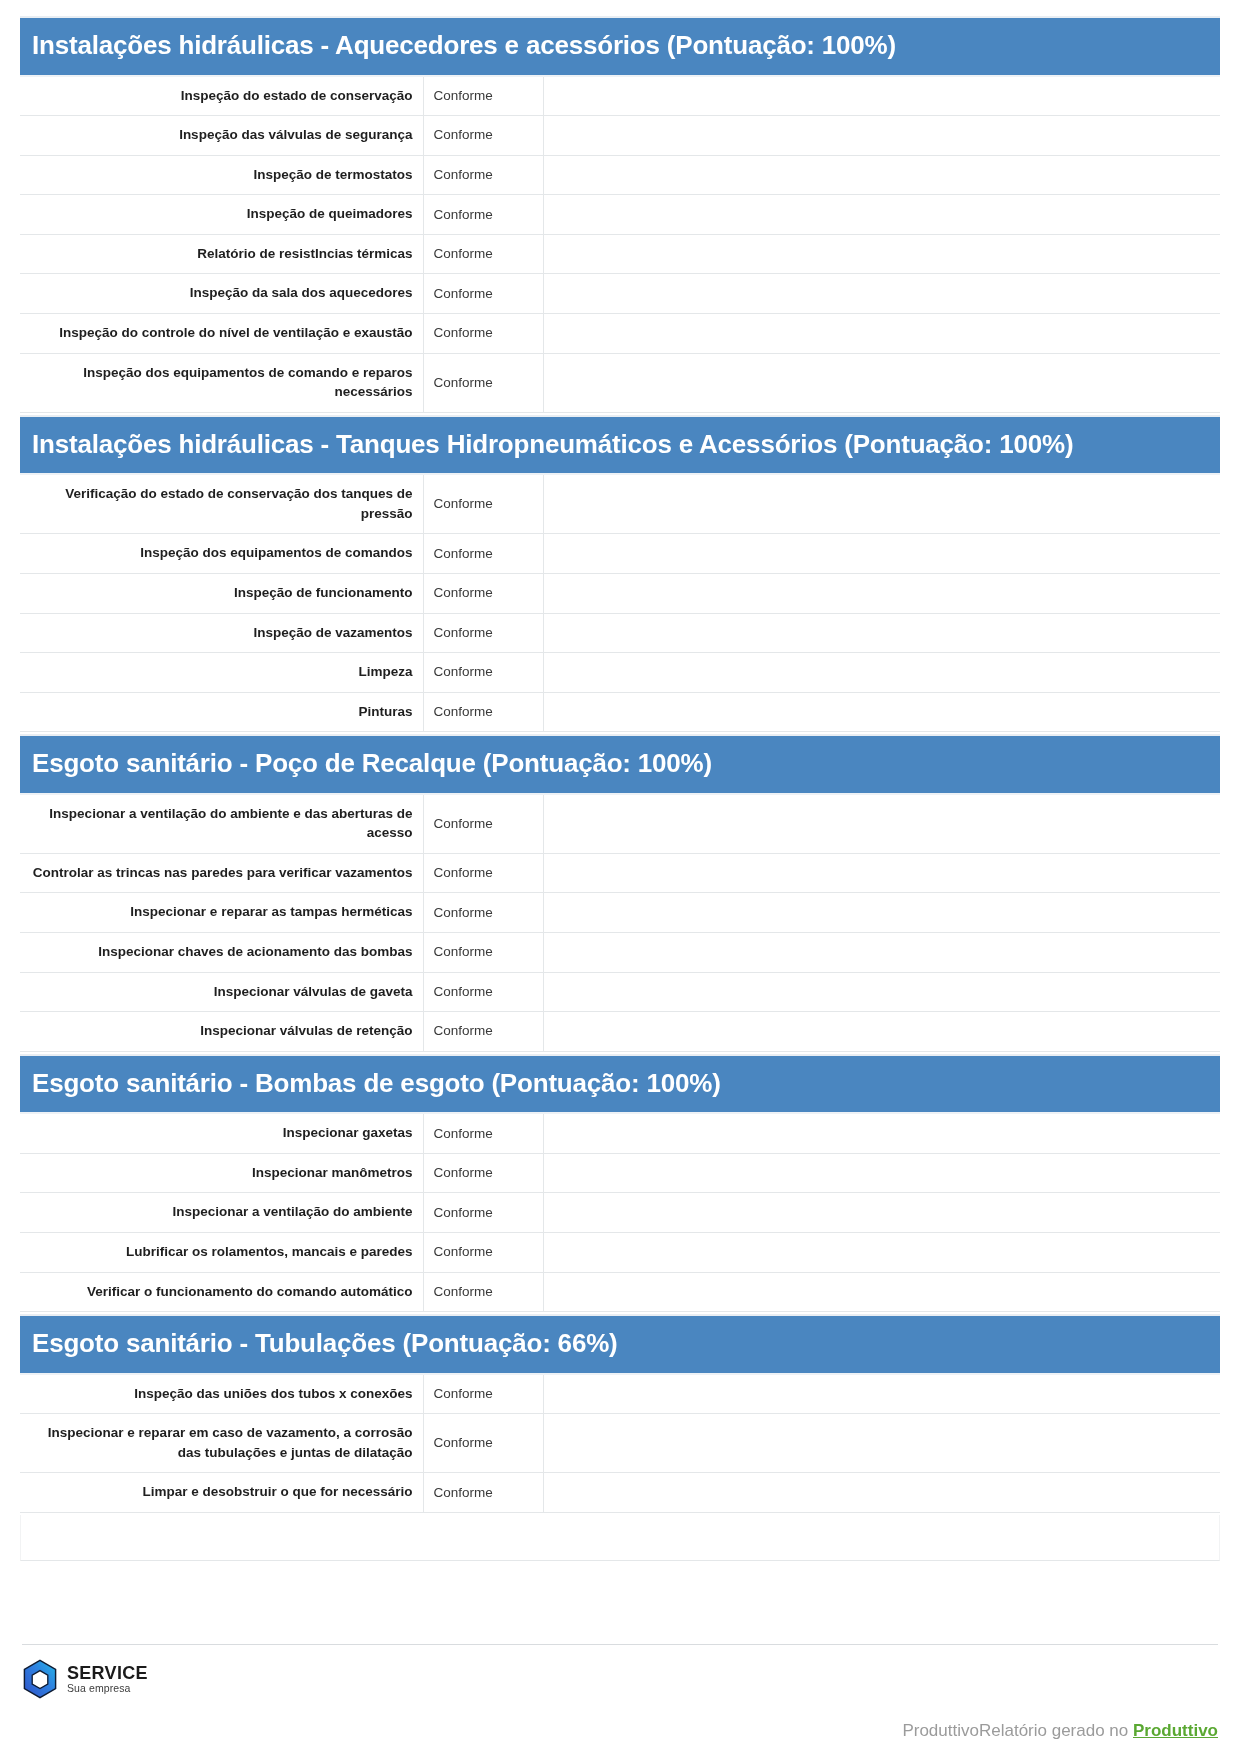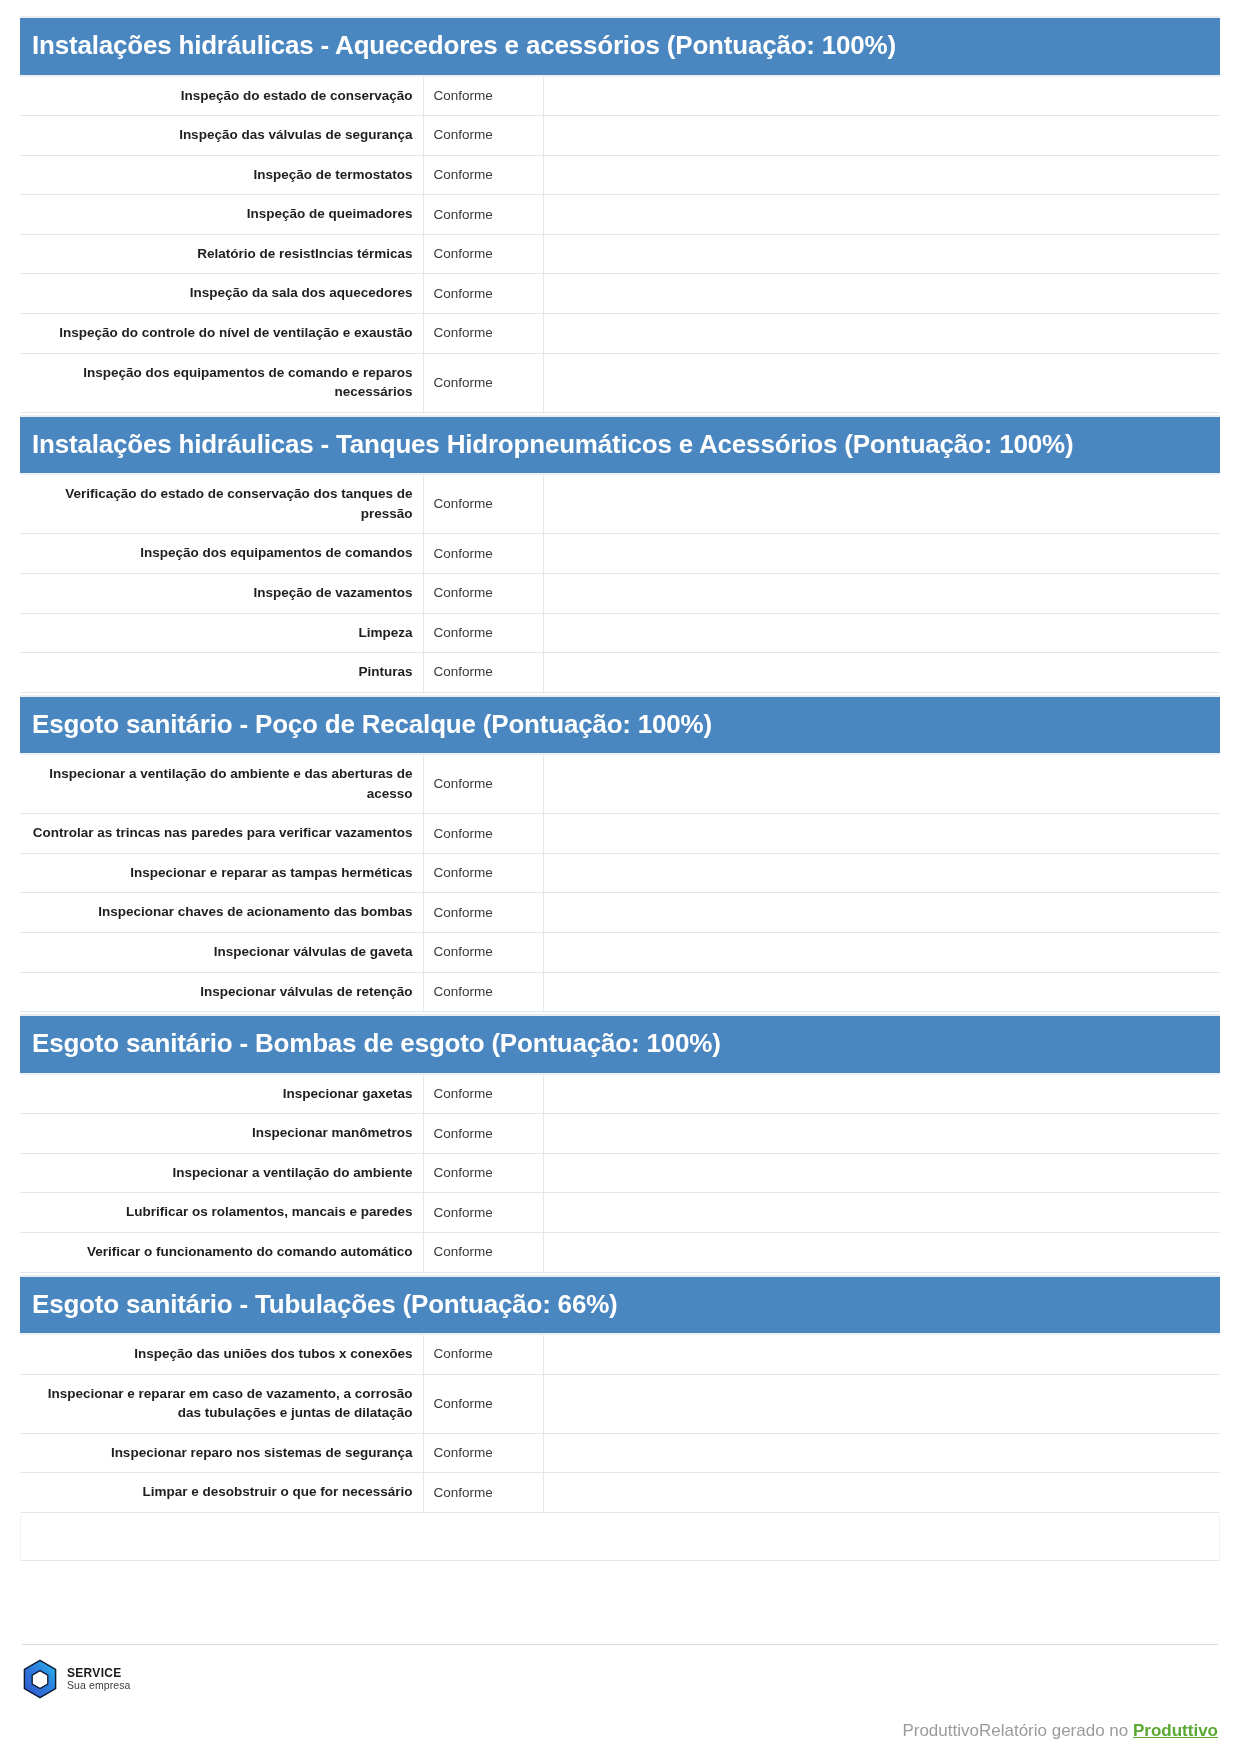--- a/index.html
+++ b/index.html
@@ -93,21 +93,21 @@
   }
   .brand {
     display: flex;
     align-items: center;
     gap: 9px;
     margin-bottom: 22px;
   }
   .brand-mark { width: 36px; height: 40px; display: block; }
   .brand-text { line-height: 1.05; }
   .brand-name {
-    font-size: 12px;
+    font-size: 18px;
     font-weight: bold;
     letter-spacing: 0.3px;
     color: #1b1b1b;
   }
   .brand-tag {
     font-size: 10.5px;
     color: #3d3d3d;
     letter-spacing: 0.1px;
   }
   .footer-row {
@@ -184,20 +184,25 @@
               <td class="c-label">Verificação do estado de conservação dos tanques de pressão</td>
               <td class="c-value">Conforme</td>
               <td class="c-notes"></td>
             </tr>
             <tr>
               <td class="c-label">Inspeção dos equipamentos de comandos</td>
               <td class="c-value">Conforme</td>
               <td class="c-notes"></td>
             </tr>
             <tr>
+              <td class="c-label">Inspeção de funcionamento</td>
+              <td class="c-value">Conforme</td>
+              <td class="c-notes"></td>
+            </tr>
+            <tr>
               <td class="c-label">Inspeção de vazamentos</td>
               <td class="c-value">Conforme</td>
               <td class="c-notes"></td>
             </tr>
             <tr>
               <td class="c-label">Limpeza</td>
               <td class="c-value">Conforme</td>
               <td class="c-notes"></td>
             </tr>
             <tr>
@@ -281,25 +286,20 @@
         <div class="section-header">Esgoto sanitário - Tubulações (Pontuação: 66%)</div>
         <table class="items">
           <tbody>
             <tr>
               <td class="c-label">Inspeção das uniões dos tubos x conexões</td>
               <td class="c-value">Conforme</td>
               <td class="c-notes"></td>
             </tr>
             <tr>
               <td class="c-label">Inspecionar e reparar em caso de vazamento, a corrosão das tubulações e juntas de dilatação</td>
-              <td class="c-value">Conforme</td>
-              <td class="c-notes"></td>
-            </tr>
-            <tr>
-              <td class="c-label">Inspecionar reparo nos sistemas de segurança</td>
               <td class="c-value">Conforme</td>
               <td class="c-notes"></td>
             </tr>
             <tr>
               <td class="c-label">Limpar e desobstruir o que for necessário</td>
               <td class="c-value">Conforme</td>
               <td class="c-notes"></td>
             </tr>
           </tbody>
         </table>

